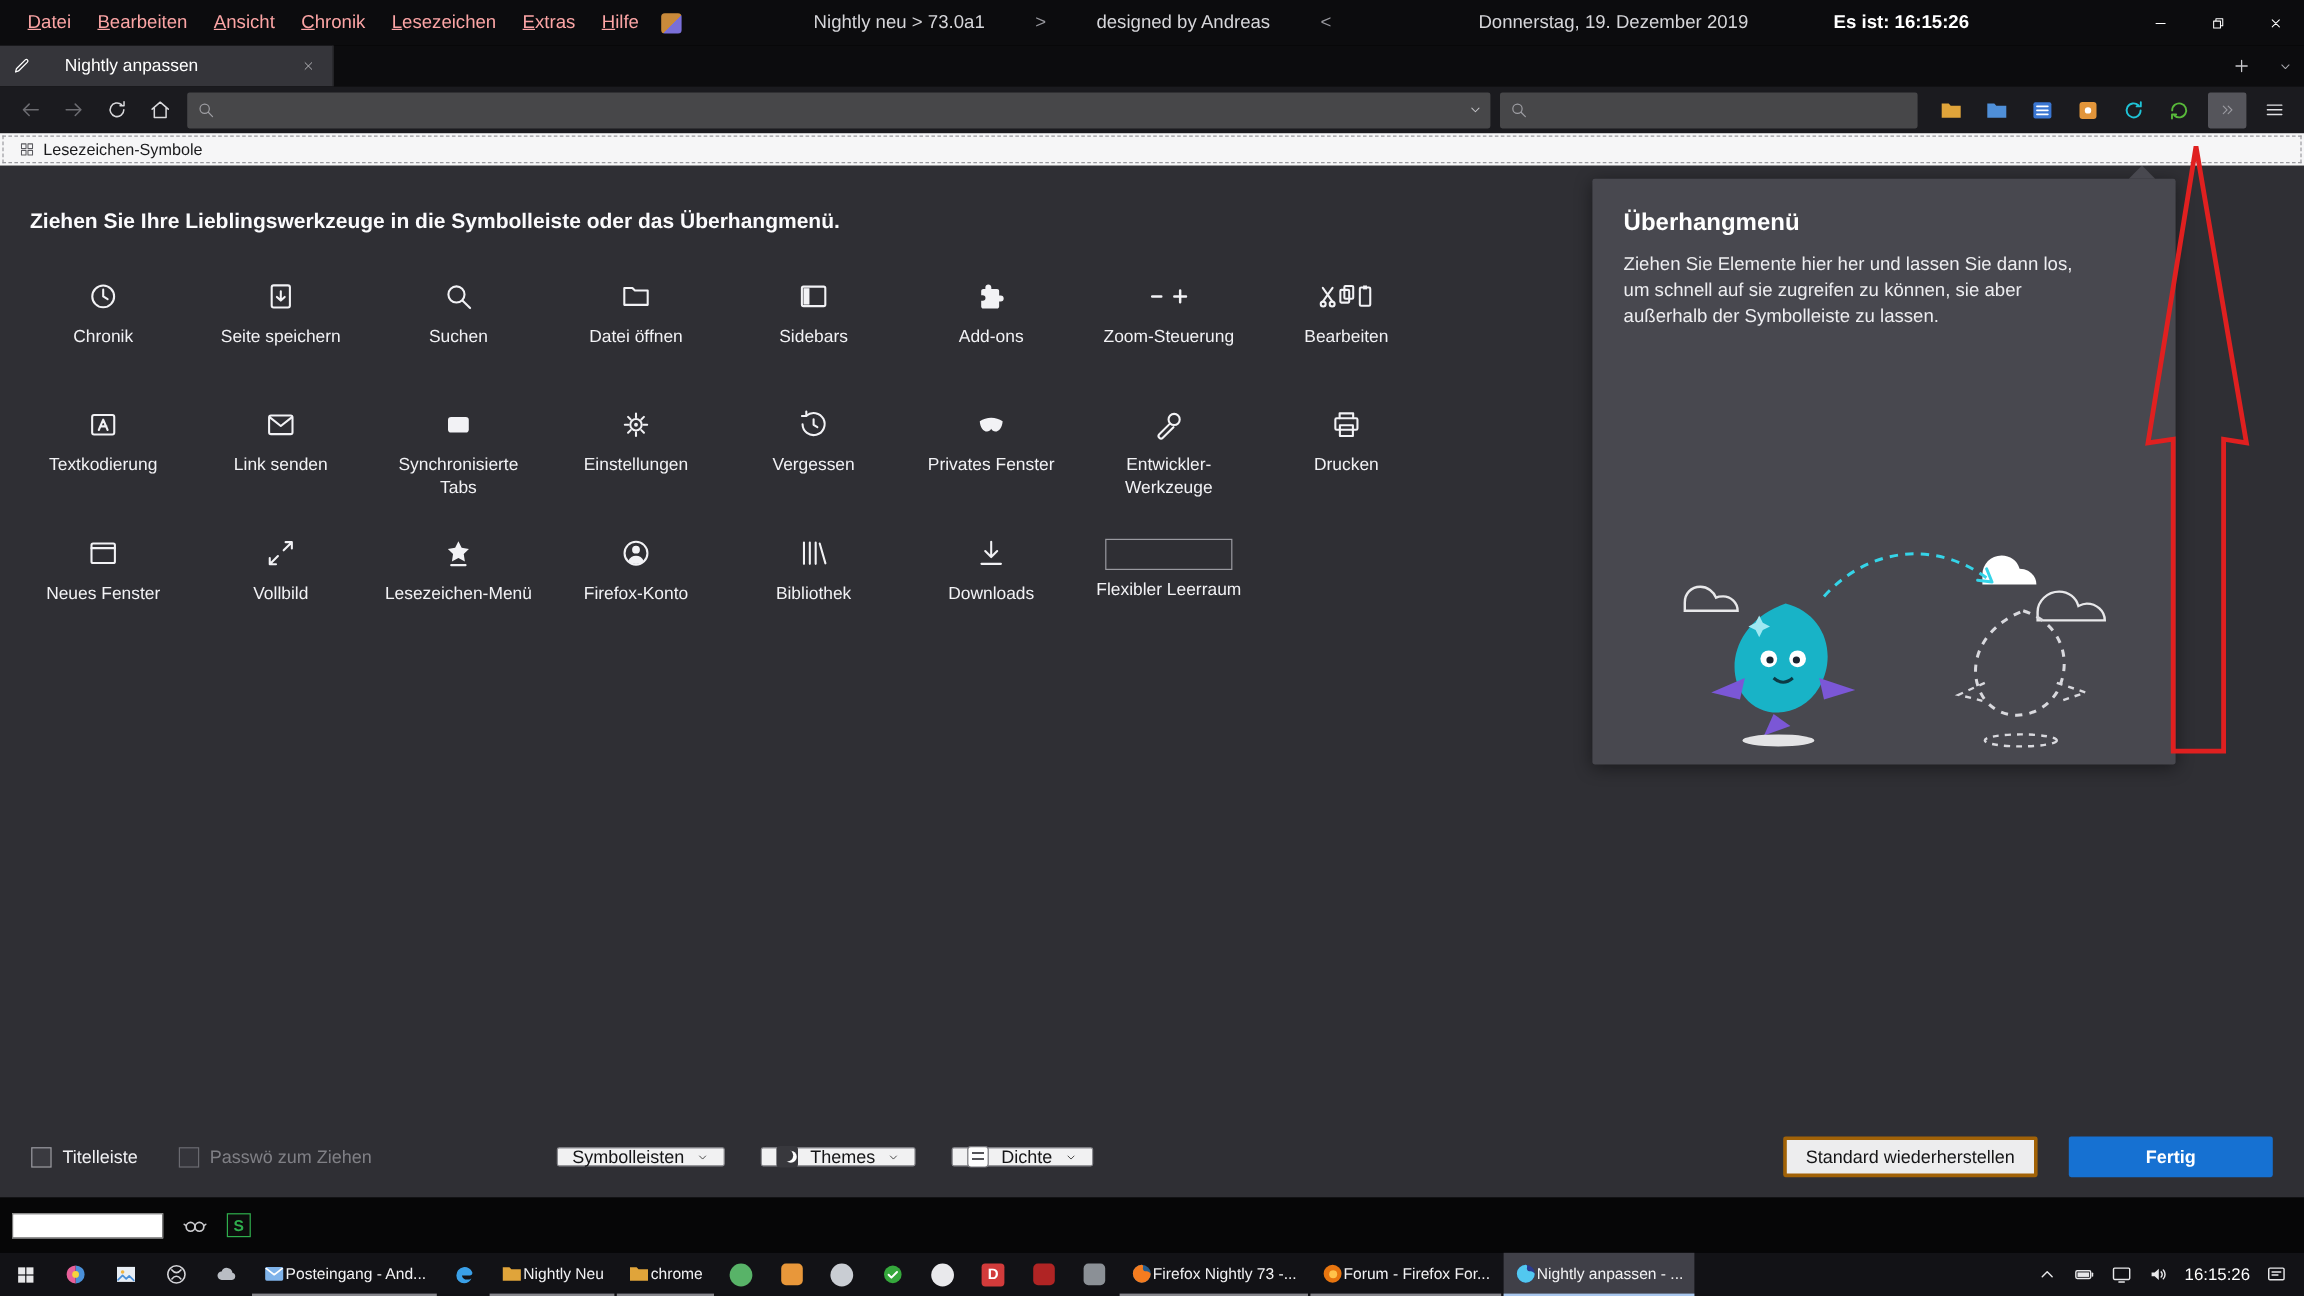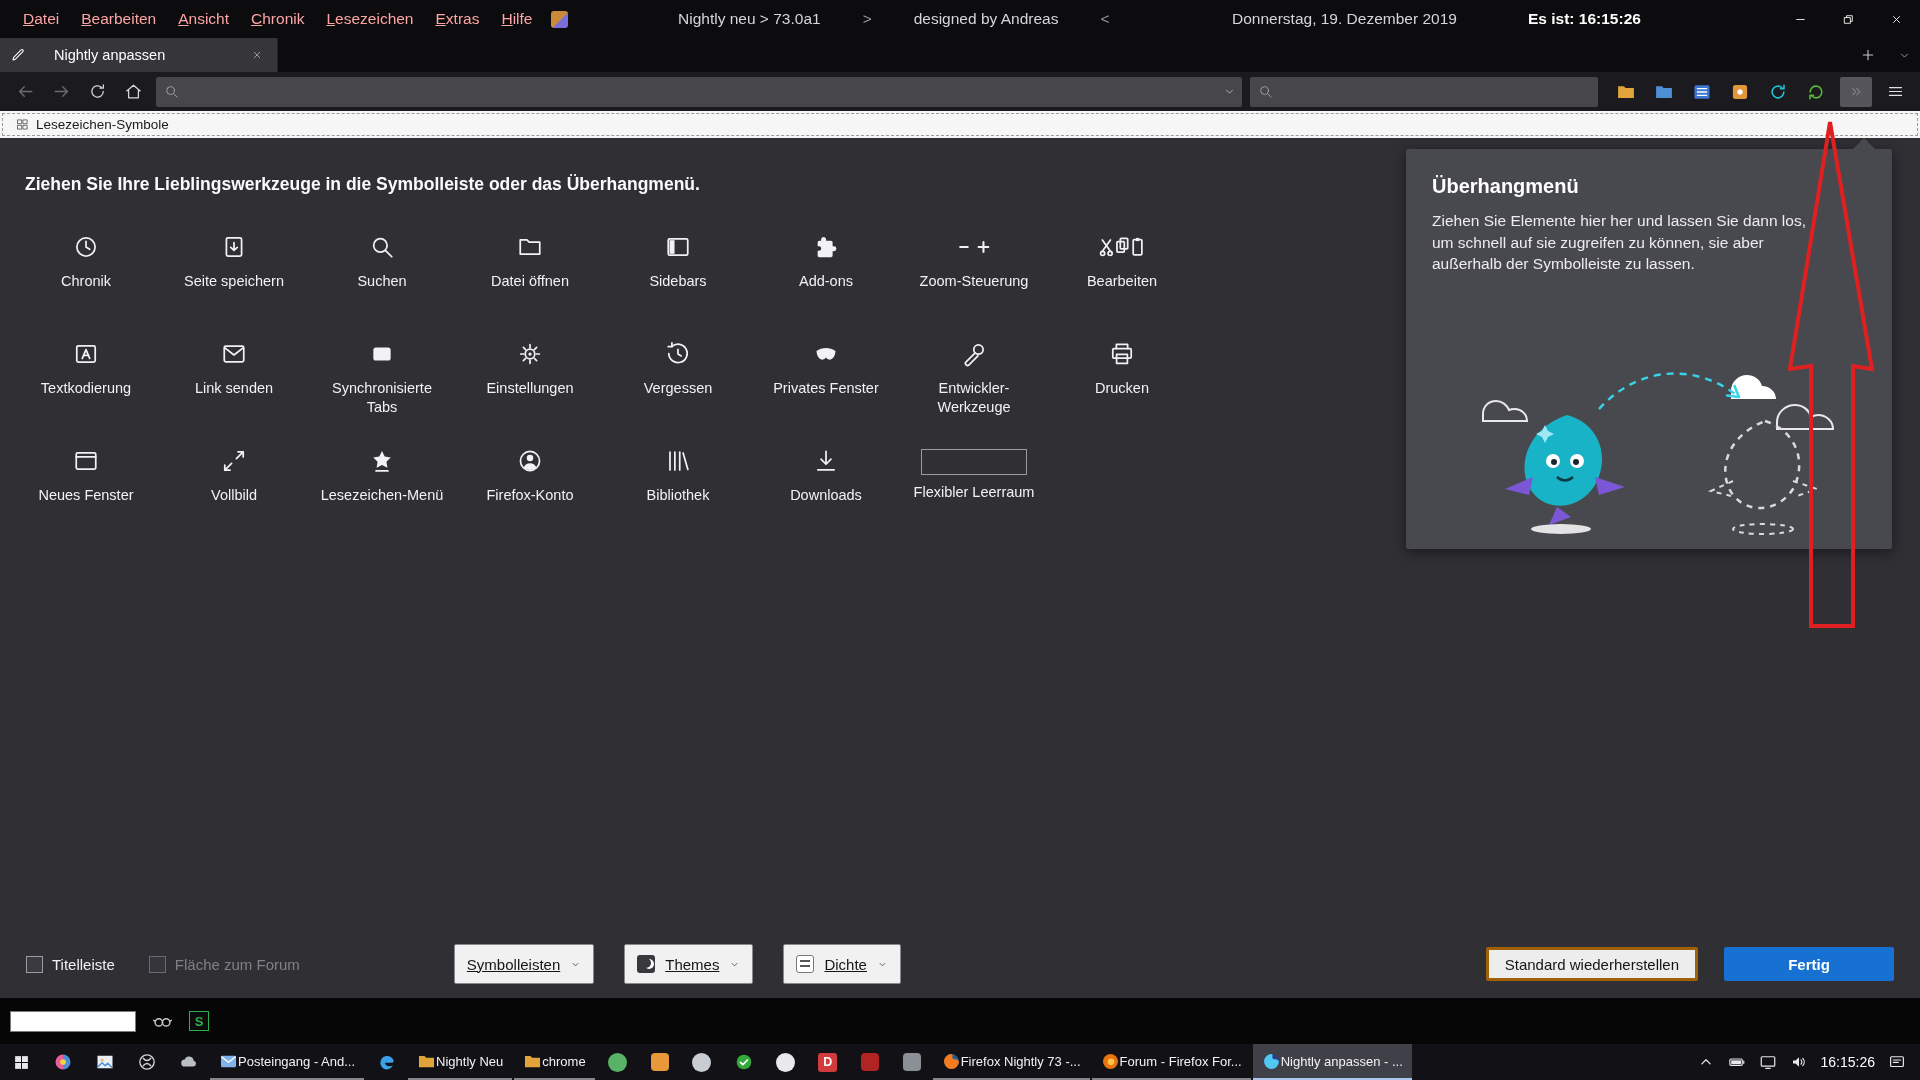--- a/index.html
+++ b/index.html
@@ -69,36 +69,36 @@
   
   .content { position:absolute; top:138px; bottom:82px; left:0; right:0; background:#2f2f34; }
   .customize-heading { position:absolute; left:25px; top:36px; font-size:17.5px; font-weight:700; color:#fbfbfd; }
   .tools-grid { position:absolute; left:12px; top:84px; width:1192px; display:grid;
     grid-template-columns:repeat(8,148px); grid-auto-rows:107px; }
   .tool { display:flex; flex-direction:column; align-items:center; padding-top:8px; border-radius:3px; }
   .tool-icon { height:34px; display:flex; align-items:center; justify-content:center; color:#f2f2f5; }
   .tool-label { margin-top:8px; max-width:126px; text-align:center; font-size:14.5px; line-height:1.3; color:#f2f2f5; }
   .flex-space-box { width:106px; height:26px; border:1px solid #9a9aa0; margin-top:5px; }
 
-  .overflow-panel { position:absolute; left:1406px; top:11px; width:486px; height:400px;
+  .overflow-panel { position:absolute; left:1327px; top:11px; width:486px; height:488px;
     background:#48484f; border-radius:2px; box-shadow:0 3px 14px rgba(0,0,0,.45); }
   .panel-notch { position:absolute; top:-11px; left:447px; width:0; height:0;
     border-left:11px solid transparent; border-right:11px solid transparent; border-bottom:11px solid #48484f; }
   .panel-title { margin:26px 26px 0; font-size:20px; font-weight:700; color:#fff; }
   .panel-desc { margin:12px 26px 0; width:398px; font-size:15.5px; line-height:1.4; color:#ededf0; }
   .panel-illo { position:absolute; left:50%; transform:translateX(-50%); bottom:12px; }
 
   .footer { position:absolute; left:0; right:0; bottom:12px; height:44px; display:flex;
     align-items:center; padding:0 26px; }
   .cb-group { display:flex; align-items:center; gap:9px; font-size:15px; color:#f1f1f4; margin-right:34px; }
   .cb-box { width:17px; height:17px; border:1px solid #9b9ba1; background:#3a3a40; }
   .cb-group.disabled { color:#808086; }
   .cb-group.disabled .cb-box { border-color:#6a6a70; background:#35353b; }
-  .dropdown { display:flex; align-items:center; gap:10px; height:40px; padding:0 12px;
-    background:#f1f1f2; border:1px solid #88888d; border-radius:2px; color:#151517; font-size:15px; margin-right:30px;text-decoration:underline; }
+  .dropdown { display:flex; align-items:center; gap:10px; height:16px; padding:0 12px;
+    background:#f1f1f2; border:1px solid #88888d; border-radius:2px; color:#151517; font-size:15px; margin-right:30px; }
   .dd-first { margin-left:120px; }
   .dd-chev { display:flex; color:#333; }
   .dd-icon { width:18px; height:18px; border-radius:3px; position:relative; }
   .theme-icon { background:#38383d; }
   .theme-icon::after { content:""; position:absolute; left:4px; top:3px; width:10px; height:10px;
     border-radius:50%; box-shadow:3px 1px 0 0 #fff; }
   .density-icon { background:#fff; border:1px solid #77777c; }
   .density-icon::after { content:""; position:absolute; left:3px; right:3px; top:4px; height:9px;
     background:repeating-linear-gradient(#55555a 0 2px, transparent 2px 5px); }
   .spacer { flex:1; }
@@ -548,21 +548,21 @@
     </div>
   </div>
 
   <div class="footer">
     <div class="cb-group">
       <span class="cb-box"></span>
       <span>Titelleiste</span>
     </div>
     <div class="cb-group disabled">
       <span class="cb-box"></span>
-      <span>Fläche zum Forum</span>
+      <span>Passwö zum Ziehen</span>
     </div>
     <div class="dropdown dd-first">
       <span>Symbolleisten</span>
       <span class="dd-chev">
           <svg viewBox="0 0 24 24" width="11" height="11" fill="none" stroke="currentColor" stroke-width="1.6" stroke-linecap="round" stroke-linejoin="round">
             <path d="M6.5 9.5l5.5 5.5 5.5-5.5"></path>
           </svg>
         </span>
     </div>
     <div class="dropdown">

